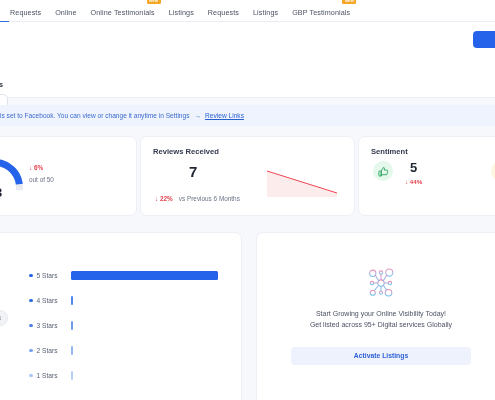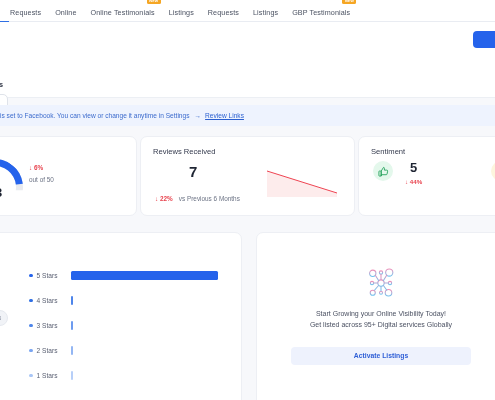--- a/index.html
+++ b/index.html
@@ -79,21 +79,21 @@
 
   
   .kpi-row { position:absolute; left:-48px; top:136px; width:590px; height:84px; }
   .card {
     position:absolute; top:0; height:80px;
     background:#ffffff; border:1px solid #edeff4;
     border-radius:7px;
   }
   .card-title {
     position:absolute; left:12px; top:10px;
-    font-size:7.6px; font-weight:normal; color:#343a4d;
+    font-size:7.6px; font-weight:bold; color:#343a4d;
   }
 
   
   .card-gauge { left:0; width:185px; }
   .gauge-wrap { position:absolute; left:14px; top:22px; width:56px; height:44px; }
   .gauge-track, .gauge-fill {
     position:absolute; left:0; top:0; width:56px; height:56px;
     border-radius:50%;
   }
   .gauge-track {

